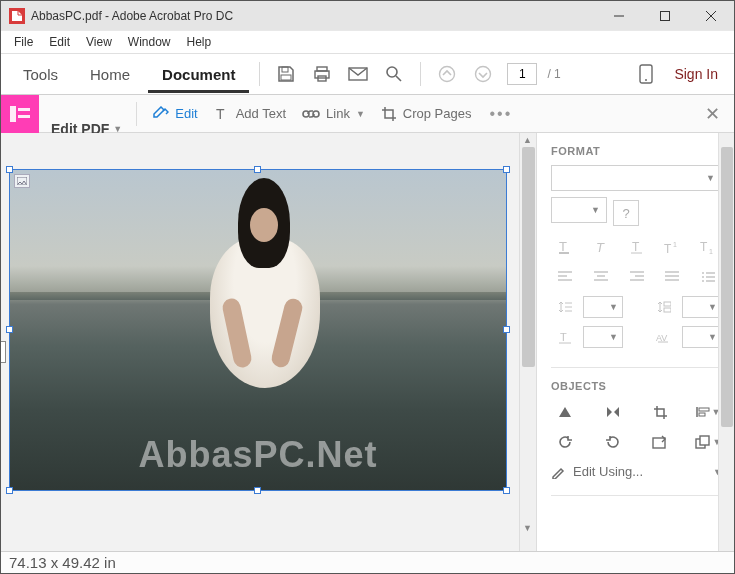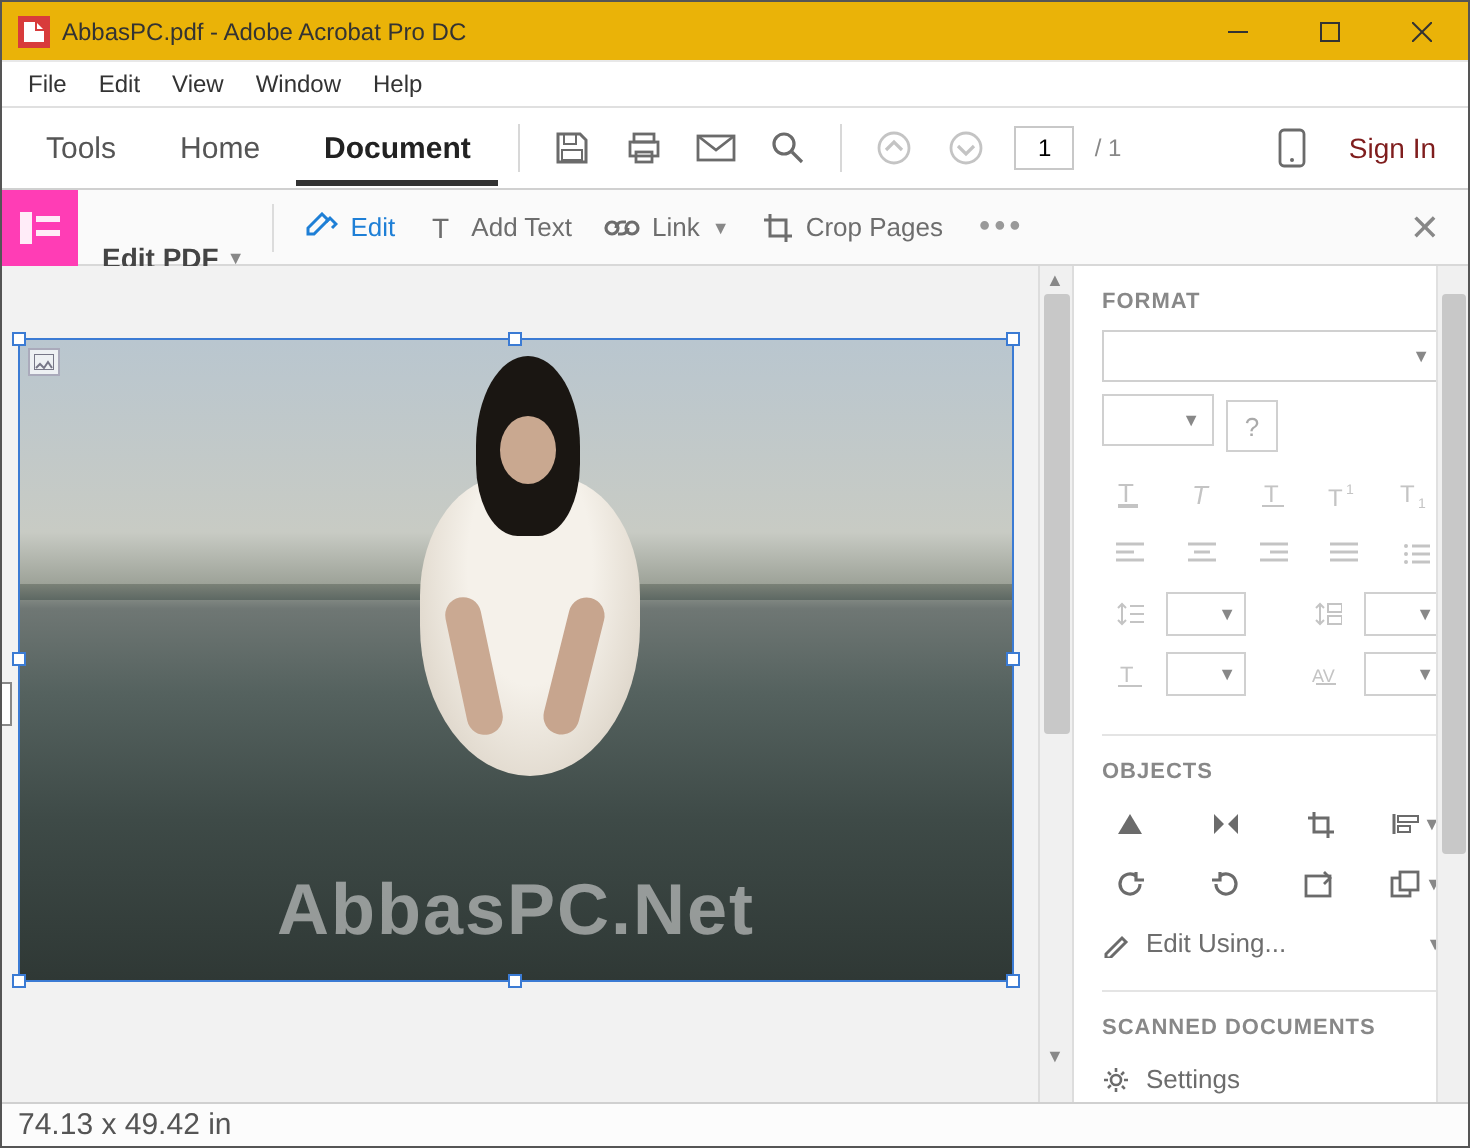--- a/index.html
+++ b/index.html
@@ -1,18 +1,18 @@
 <!DOCTYPE html>
 <html><head>
 <meta charset="utf-8">
 <style>
 * { box-sizing: border-box; margin: 0; padding: 0; font-family: "Segoe UI", Arial, sans-serif; }
 body { width: 735px; height: 574px; background: #fff; overflow: hidden; border: 1px solid #555; position: relative; }
 
-.titlebar { height: 30px; display: flex; align-items: center; padding: 0 0 0 8px; background: #eab308; border-bottom: 1px solid #e8e8e8; }
+.titlebar { height: 30px; display: flex; align-items: center; padding: 0 0 0 8px; background: #e5e5e5; border-bottom: 1px solid #e8e8e8; }
 .titlebar .app-icon { width: 16px; height: 16px; margin-right: 6px; }
 .titlebar .title { font-size: 12px; color: #333; flex: 1; }
 .win-controls { display: flex; height: 100%; }
 .win-btn { width: 46px; height: 30px; display: flex; align-items: center; justify-content: center; color: #333; cursor: default; }
 .win-btn svg { width: 10px; height: 10px; }
 
 .menubar { height: 22px; display: flex; align-items: center; padding: 0 6px; font-size: 12px; color: #333; gap: 2px; }
 .menubar span { padding: 2px 7px; }
 
 .maintabs { height: 42px; display: flex; align-items: center; border-top: 1px solid #e0e0e0; border-bottom: 1px solid #d0d0d0; padding: 0 8px; gap: 4px; }
@@ -454,31 +454,20 @@
       </div>
       <div class="edit-using">
         <svg width="14" height="14">
             <path d="M2 12l8-8 2 2-8 8H2z" fill="none" stroke="#6b6b6b" stroke-width="1.5"></path>
           </svg>
         <span>Edit Using...</span>
         <span class="caret" style="margin-left:auto">▼</span>
       </div>
     </div>
 
-    <div>
-      <h4>SCANNED DOCUMENTS</h4>
-      <div class="rp-link">
-        <svg width="14" height="14">
-            <circle cx="7" cy="7" r="2.5" fill="none" stroke="#6b6b6b" stroke-width="1.3"></circle>
-            <path d="M7 1v2M7 11v2M1 7h2M11 7h2M3 3l1.4 1.4M10 10l1.4 1.4M11 3l-1.4 1.4M3 11l1.4-1.4" stroke="#6b6b6b" stroke-width="1.3"></path>
-          </svg>
-        <span>Settings</span>
-      </div>
-
-    </div>
     <div class="rp-scroll">
         <div class="thumb"></div>
       </div>
   </div>
 </div>
 
 <div class="statusbar">
   <span>74.13 x 49.42 in</span>
 </div>
 

